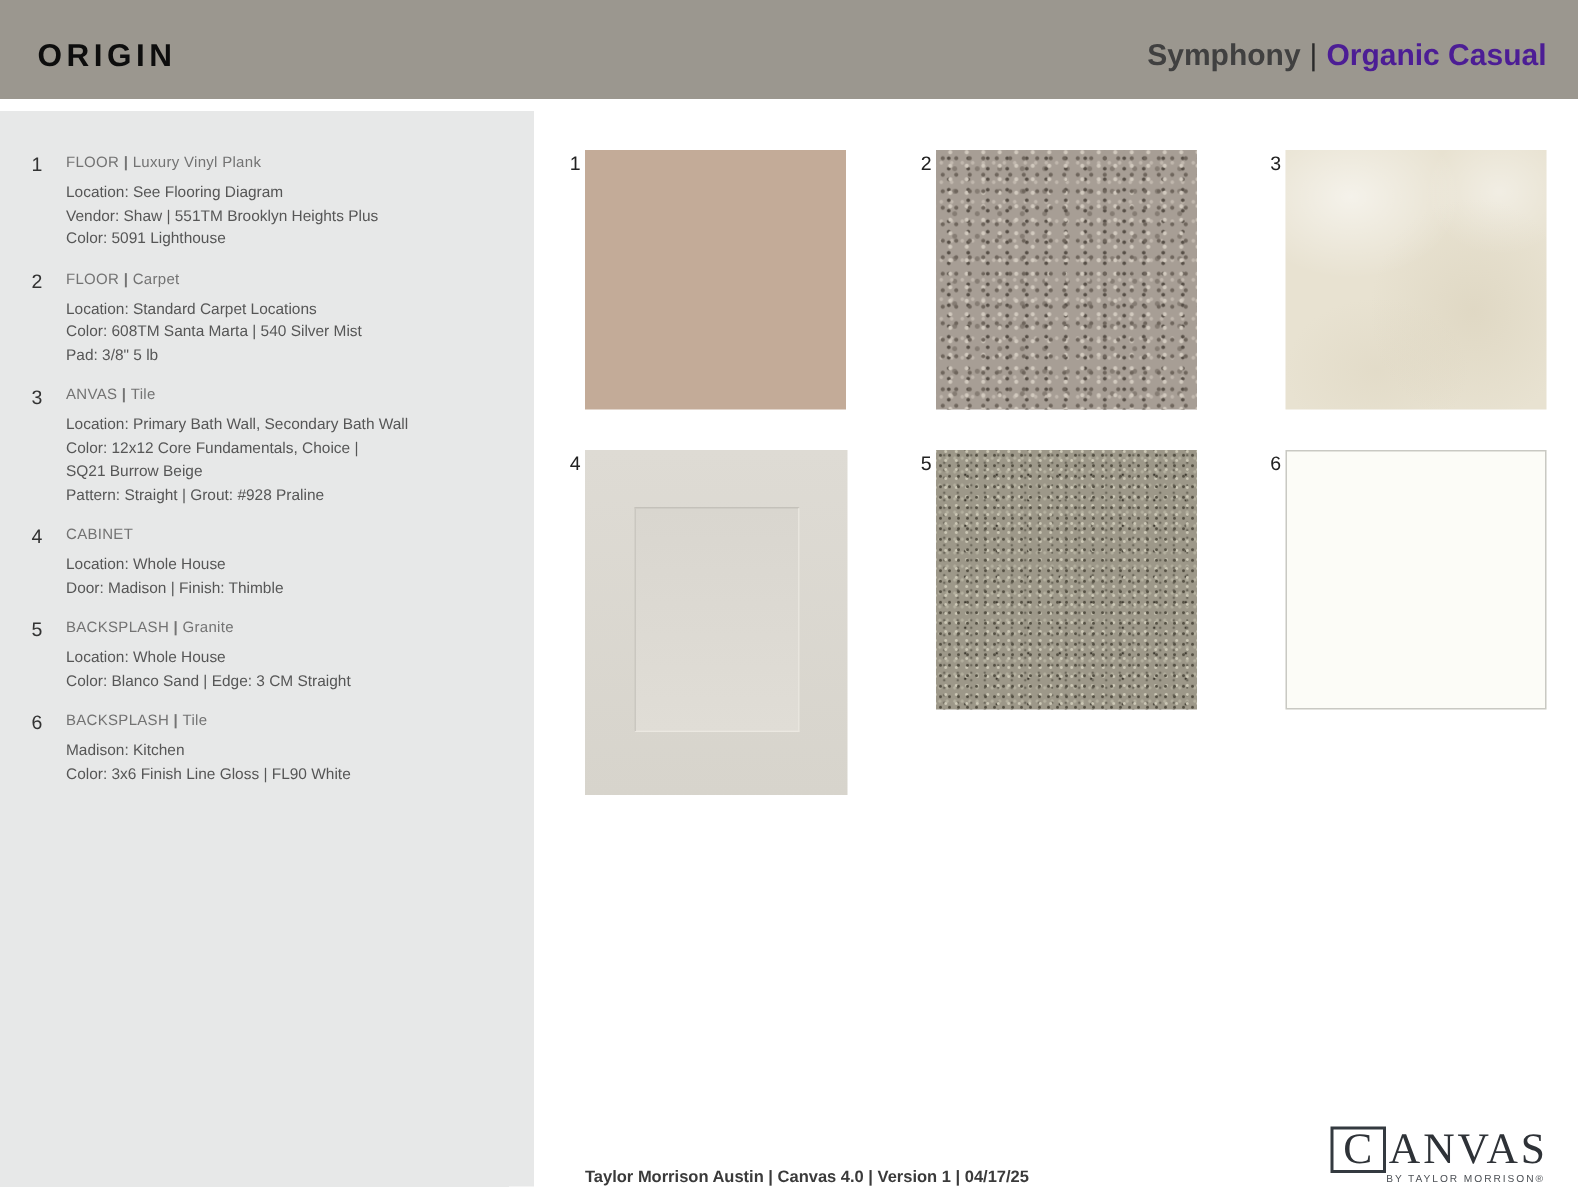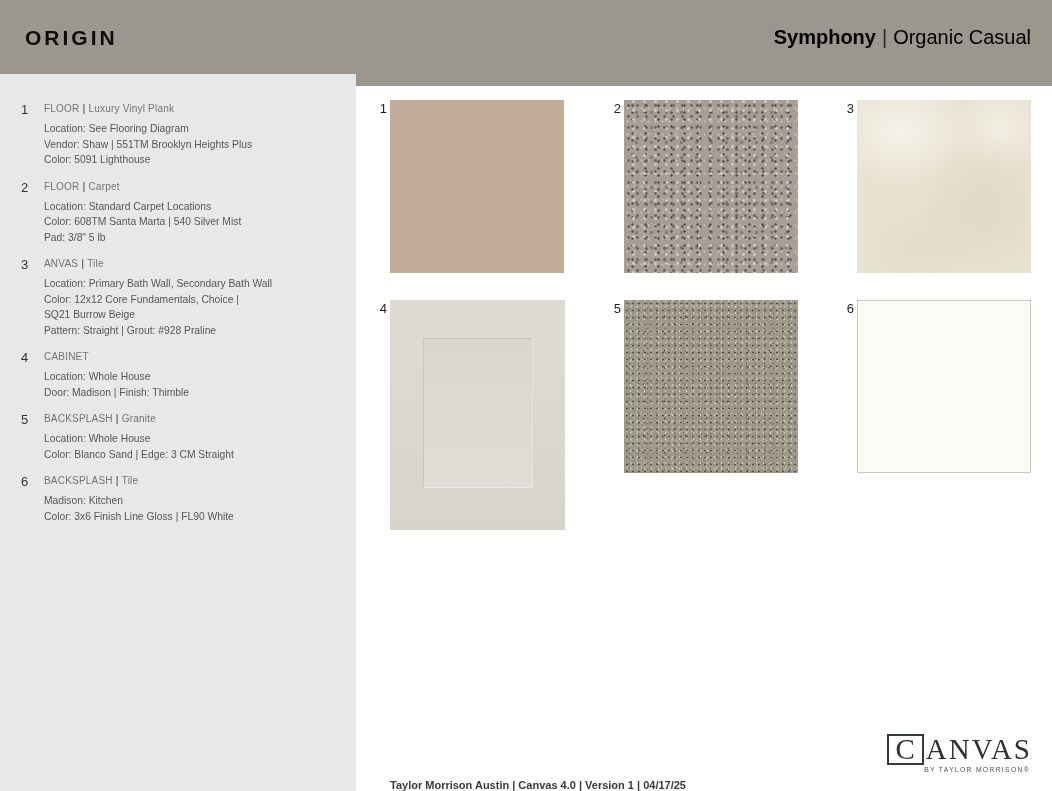--- a/index.html
+++ b/index.html
@@ -1,26 +1,26 @@
 <!DOCTYPE html>
 <html><head>
 <meta charset="utf-8">
 <style>
   * { margin:0; padding:0; box-sizing:border-box; }
   html,body { width:1052px; height:791px; }
   body { font-family:"Liberation Sans", sans-serif; background:#ffffff; position:relative; overflow:hidden; }
   #page { position:absolute; inset:0; width:1052px; height:791px; background:#ffffff; }
 
   
-  .header { position:absolute; top:0; left:0; width:1052px; height:86px; background:#9b978f; }
+  .header { position:absolute; top:0; left:0; width:1052px; height:66px; background:#9b978f; }
   .brand { position:absolute; left:25px; top:26px; font-size:21px; font-weight:700; letter-spacing:3px; color:#0d0d0d; }
   .collection { position:absolute; right:21px; top:26px; font-size:20px; color:#1c1c1c; white-space:nowrap; }
-  .collection .name { font-weight:700; color:#000000; }
+  .collection .name { font-weight:700; color:#404040; }
   .collection .sep { font-weight:300; color:#2a2a2a; padding:0 6px; }
-  .collection .style { font-weight:400; color:#000000; }
+  .collection .style { font-weight:700; color:#4c1d95; }
 
   
   .sidebar { position:absolute; top:74px; left:0; width:356px; height:717px; background:#e7e8e8; padding:25px 14px 0 0; }
   .spec-item { display:grid; grid-template-columns:44px 1fr; margin-bottom:9px; }
   .spec-num { font-size:13px; color:#333333; text-align:left; padding-left:21px; padding-top:3px; }
   .spec-title { font-size:10px; color:#737373; line-height:20px; letter-spacing:0.2px; }
   .spec-title .tsep { font-weight:700; padding:0 3px; }
   .spec-details { margin-top:2px; }
   .spec-detail { font-size:10.3px; color:#565656; line-height:15.5px; white-space:pre-line; }
 
@@ -85,21 +85,21 @@
       radial-gradient(circle, #6d695c 0.6px, transparent 1.1px),
       radial-gradient(circle, #b5b1a0 0.8px, transparent 1.3px),
       radial-gradient(circle, #3f3b31 0.6px, transparent 1.1px);
     background-size: 6px 7px, 7px 6px, 9px 5px, 5px 9px, 21px 17px;
     background-position: 0 0, 3px 4px, 1px 6px, 5px 1px, 9px 8px;
   }
   .white-tile { background:#fcfcf7; border:1px solid #c9c9c3; }
 
   
   .footer-text { position:absolute; left:390px; top:779px; font-size:11px; font-weight:700; color:#3a3a3a; white-space:nowrap; }
-  .logo { position:absolute; right:20px; bottom:18px; text-align:right; }
+  .logo { position:absolute; right:20px; bottom:1px; text-align:right; }
   .logo .wordmark { font-family:"Liberation Serif", serif; font-size:29px; line-height:30px; color:#2e3237; letter-spacing:2px; white-space:nowrap; }
   .logo .c-box { display:inline-block; border:2px solid #343a40; padding:0px 5px 1px 6px; margin-right:2px; line-height:26px; }
   .logo .tagline { font-family:"Liberation Sans", sans-serif; font-size:6.8px; letter-spacing:1.3px; color:#4c5055; margin-top:1px; padding-right:2px; }
 </style>
 </head>
 <body>
 
 <div id="page">
 
   <div class="header">

